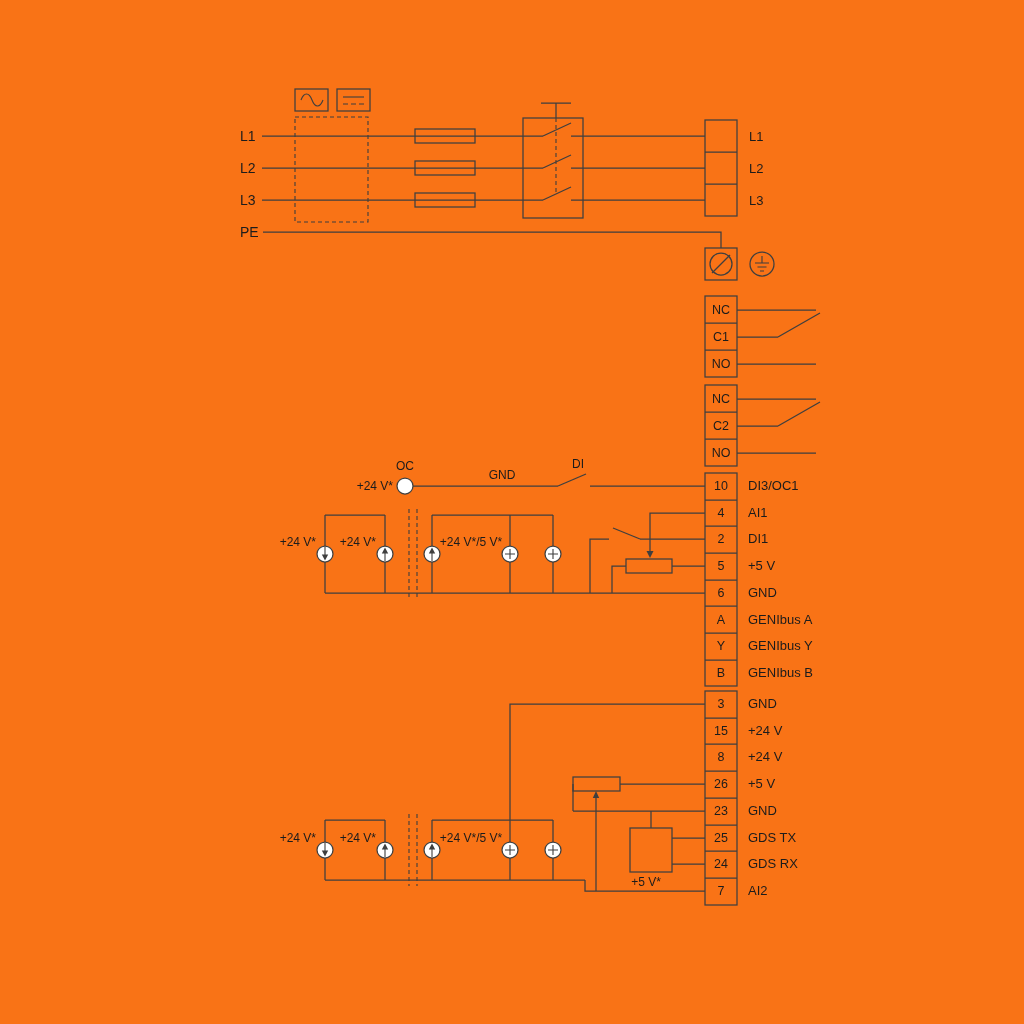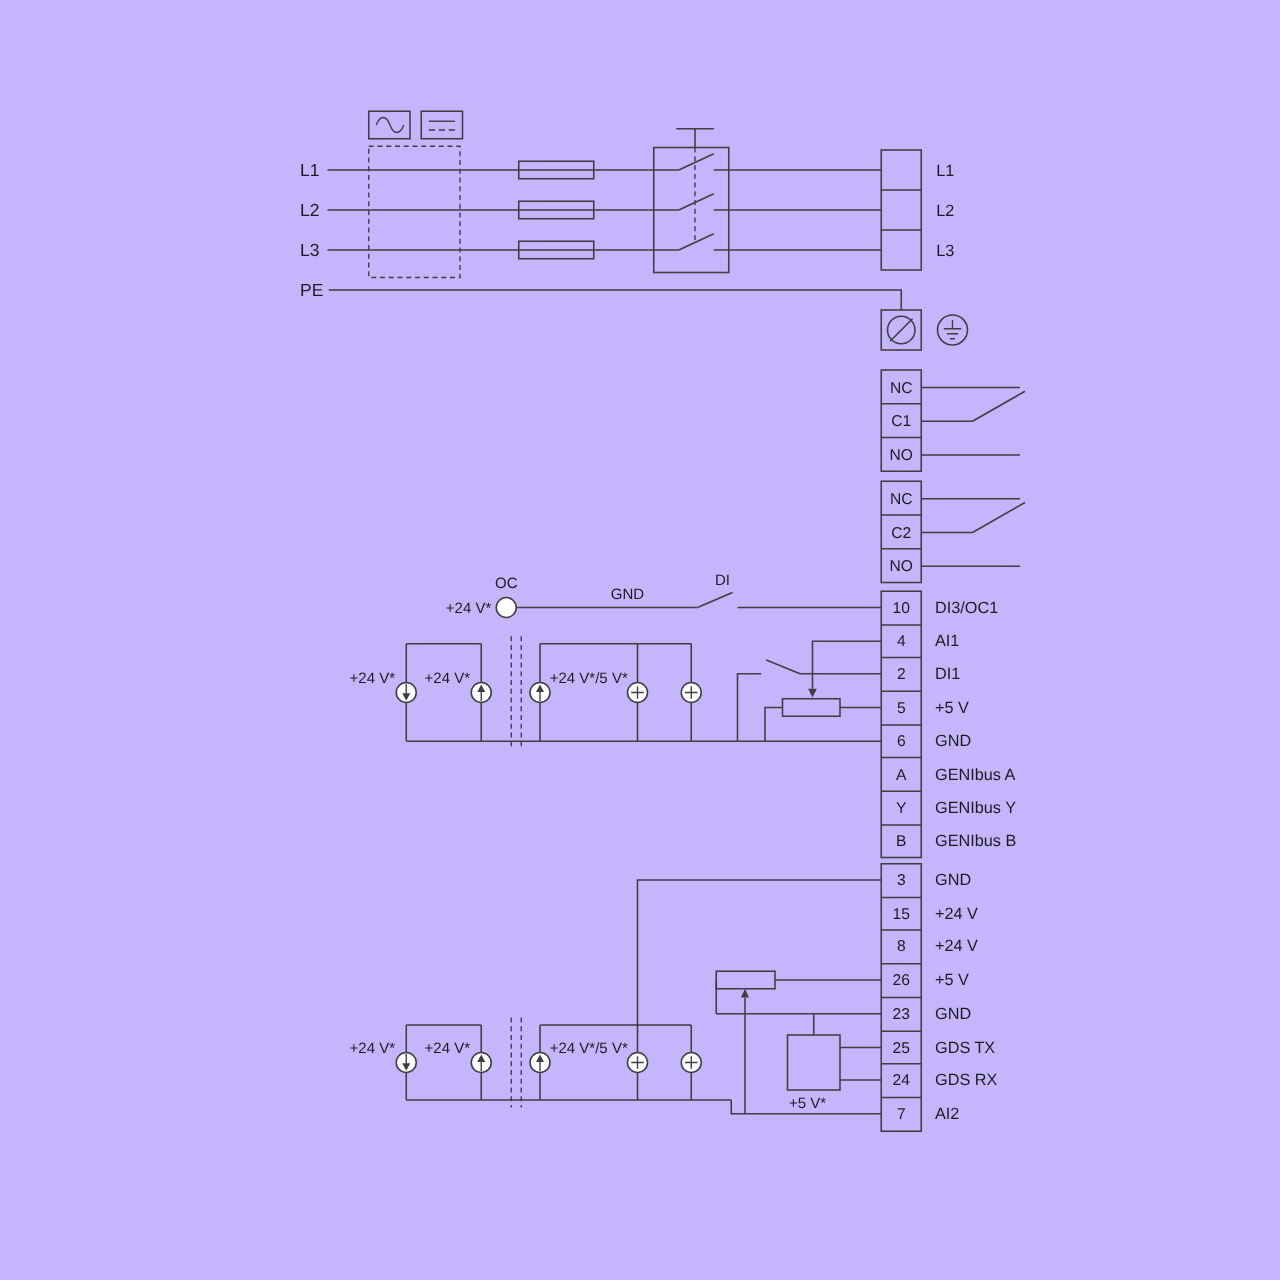--- a/index.html
+++ b/index.html
@@ -1,16 +1,16 @@
 <!DOCTYPE html>
 <html><head>
 <meta charset="utf-8">
 <style>
   html,body{margin:0;padding:0;background:#ffffff}
-  .stage{position:relative;width:1024px;height:1024px;background:#c4b5fd;
+  .stage{position:relative;width:1024px;height:1024px;background:#f97316;
          font-family:"Liberation Sans",sans-serif;overflow:hidden}
   svg{position:absolute;left:0;top:0}
   .w{stroke:#3f3f3f;stroke-width:1.25;fill:none;stroke-linecap:butt}
   .wthin{stroke:#3f3f3f;stroke-width:1.1;fill:none}
   .wd{stroke:#3f3f3f;stroke-width:1.1;fill:none;stroke-dasharray:4 3}
   .node{fill:#ffffff;stroke:#3f3f3f;stroke-width:1.25}
   .ah{fill:#3f3f3f;stroke:none}
   text{fill:#1c1c1c}
   .t14{font-size:14px}
   .t13{font-size:13px}

